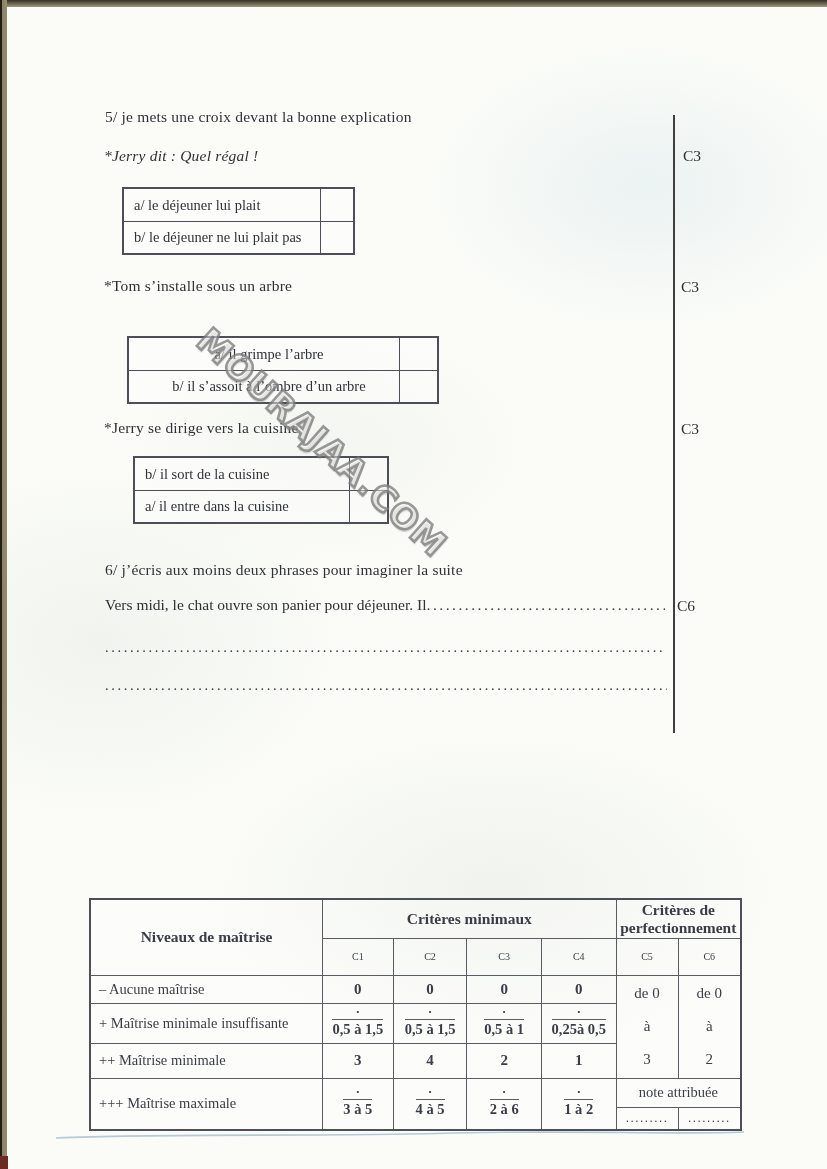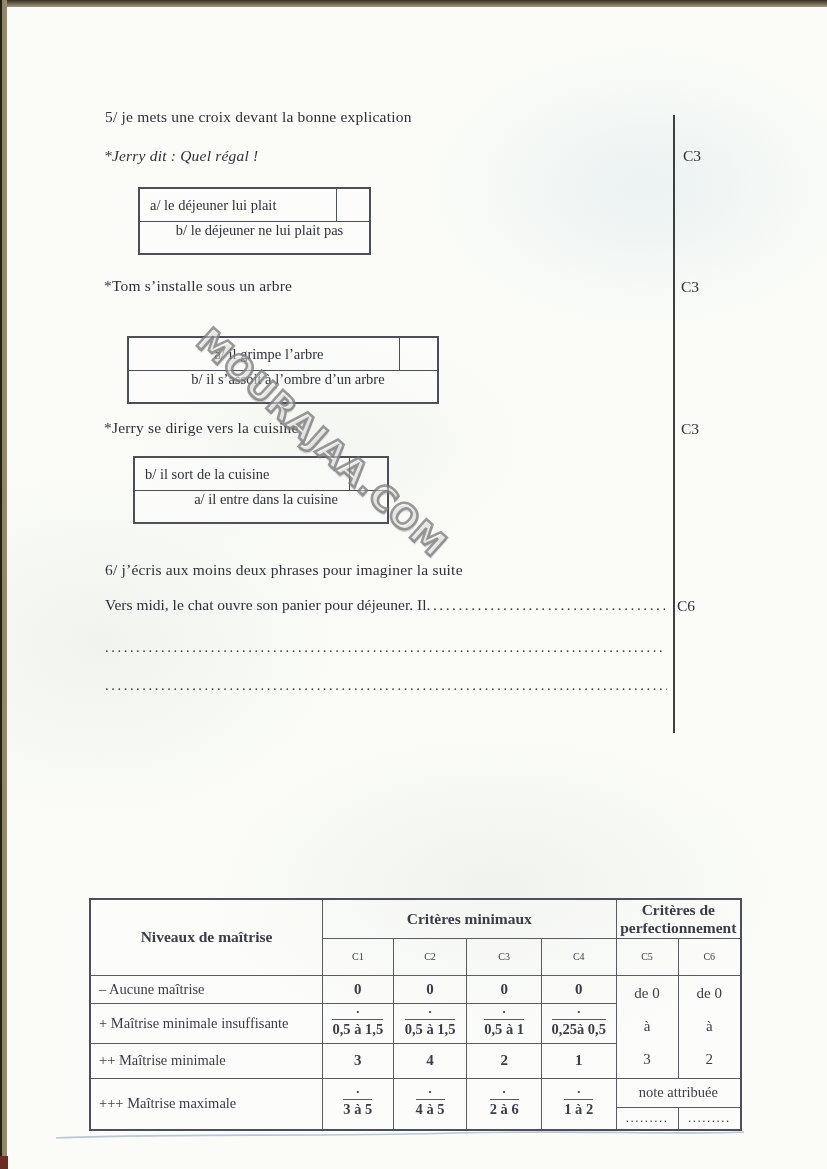--- a/index.html
+++ b/index.html
@@ -22,21 +22,21 @@
   .corner-spot { position:absolute; left:0; top:1156px; width:8px; height:13px; background:#6b2a22; }
 
   .txt { position:absolute; font-size:15.5px; letter-spacing:0.2px; white-space:nowrap; }
   .crit { position:absolute; font-size:15.5px; color:#2e3036; }
 
   .vrule { position:absolute; left:673px; top:115px; width:2px; height:618px; background:#3f3f3f; }
 
   
   .opt-table { position:absolute; border:2px solid #4d4f58; background:rgba(255,255,255,0.35); }
   .opt-row { display:flex; height:32px; align-items:center; }
-  .opt-row + .opt-row { border-top:1px solid #4d4f58;flex-direction:column; }
+  .opt-row + .opt-row { border-top:1px solid #4d4f58; }
   .opt-text { flex:1; padding:0 0 0 10px; font-size:14.5px; white-space:nowrap; }
   .opt-box { align-self:stretch; border-left:1px solid #4d4f58; }
   .t1 .opt-box { width:33px; }
   .t2 .opt-box { width:38px; }
   .t3 .opt-box { width:38px; }
 
   
   .lead-line { position:absolute; left:105px; top:596px; width:560px; display:flex; overflow:hidden; font-size:15.5px; }
   .lead-sentence { white-space:nowrap; }
   .lead-dots { flex:1; overflow:hidden; white-space:nowrap; letter-spacing:2.5px; color:#3a3c42; }
@@ -90,21 +90,21 @@
   <div class="edge-left"></div>
   <div class="corner-spot"></div>
 
   <div class="vrule"></div>
 
   <div class="txt" style="left:105px; top:108px;">5/ je mets une croix devant la bonne explication</div>
 
   <div class="txt" style="left:104px; top:147px;font-style:italic;">*Jerry dit : Quel régal !</div>
   <div class="crit" style="left:683px; top:147px;">C3</div>
 
-  <div class="opt-table t1" style="left:138px; top:187px; width:233px;">
+  <div class="opt-table t1" style="left:122px; top:187px; width:233px;">
     <div class="opt-row">
       <div class="opt-text">a/ le déjeuner lui plait</div>
       <div class="opt-box"></div>
     </div>
     <div class="opt-row">
       <div class="opt-text">b/ le déjeuner ne lui plait pas</div>
       <div class="opt-box"></div>
     </div>
   </div>
 

